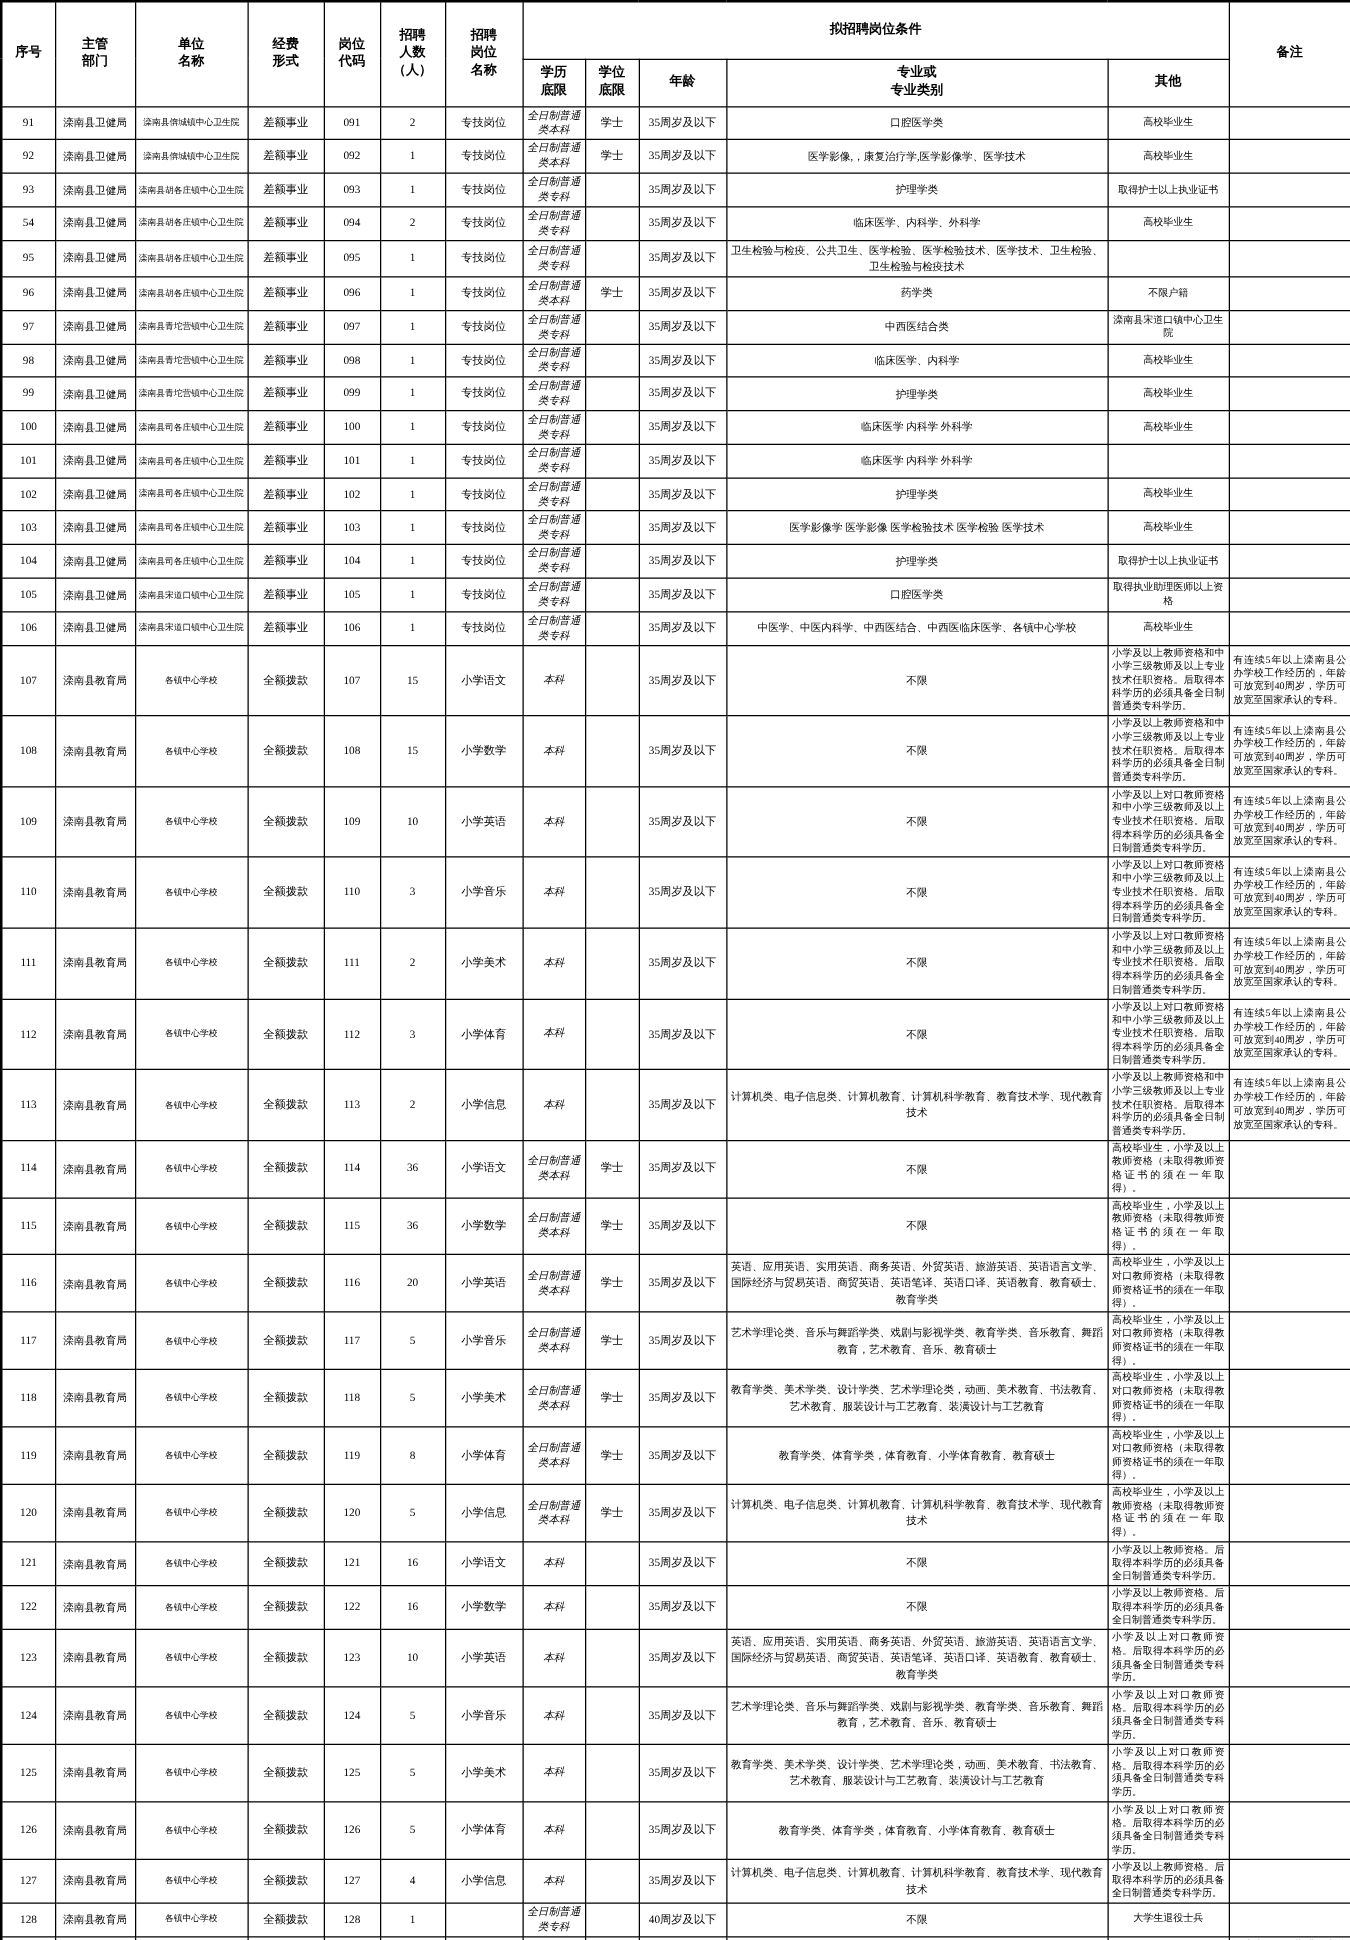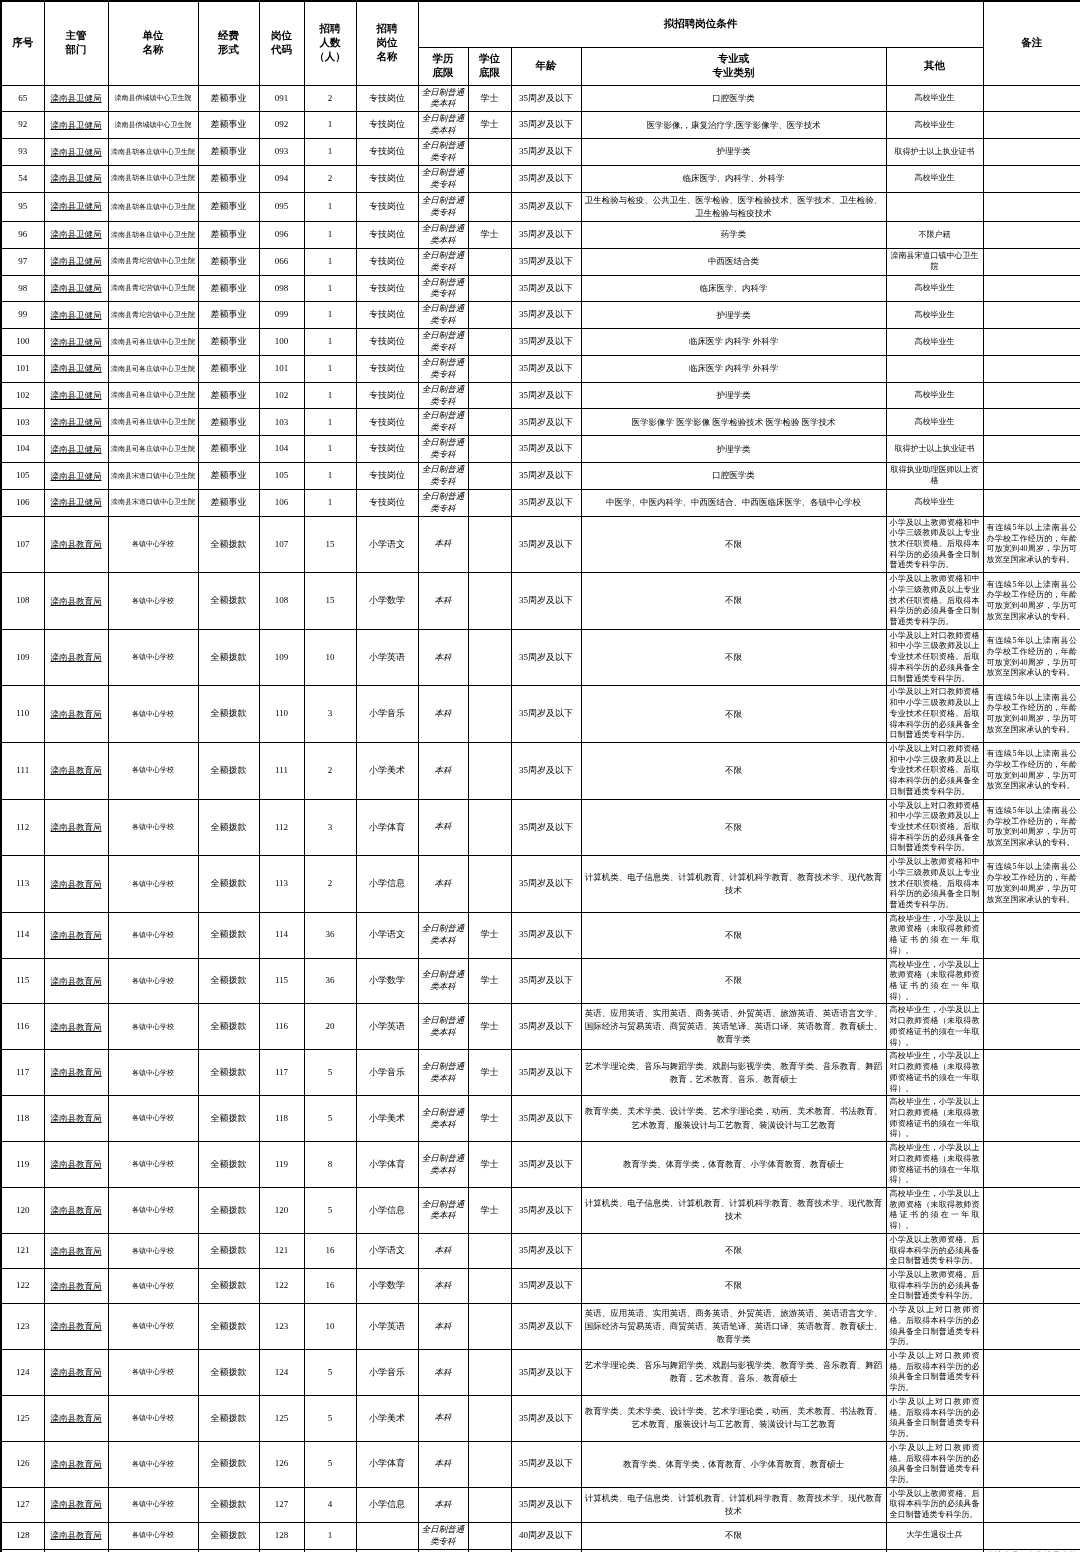--- a/index.html
+++ b/index.html
@@ -30,21 +30,21 @@
     white-space:pre-line;
   }
   thead tr.h1 { height:46px; }
   thead tr.h2 { height:38px;padding-left:48px; }
   tbody td {
     font-size:9px;
     line-height:1.5;
     height:26px;
   }
   td.c-unit { font-size:7px; padding:1px 1px;margin-left:48px; }
-  td.c-dept { font-size:8.5px;text-decoration:underline; }
+  td.c-dept { font-size:8.5px; }
   td.c-edu  { font-size:8.5px; line-height:1.4;font-style:italic; }
   td.c-major{ font-size:8.5px; line-height:1.55; }
   td.c-other, td.c-remark { font-size:8px; line-height:1.34; }
   td.just { text-align:justify; }
 </style>
 </head>
 <body>
 
 <table class="roster">
   <colgroup>
@@ -88,21 +88,21 @@
       <th>学位
 底限</th>
       <th>年龄</th>
       <th>专业或
 专业类别</th>
       <th>其他</th>
     </tr>
   </thead>
   <tbody>
       <tr>
-        <td class="c-no">65</td>
+        <td class="c-no">91</td>
         <td class="c-dept">滦南县卫健局</td>
         <td class="c-unit">滦南县倴城镇中心卫生院</td>
         <td class="c-form">差额事业</td>
         <td class="c-code">091</td>
         <td class="c-num">2</td>
         <td class="c-post">专技岗位</td>
         <td class="c-edu">全日制普通类本科</td>
         <td class="c-degree">学士</td>
         <td class="c-age">35周岁及以下</td>
         <td class="c-major">口腔医学类</td>
@@ -182,21 +182,21 @@
         <td class="c-age">35周岁及以下</td>
         <td class="c-major">药学类</td>
         <td class="c-other">不限户籍</td>
         <td class="c-remark"></td>
       </tr>
       <tr>
         <td class="c-no">97</td>
         <td class="c-dept">滦南县卫健局</td>
         <td class="c-unit">滦南县青坨营镇中心卫生院</td>
         <td class="c-form">差额事业</td>
-        <td class="c-code">066</td>
+        <td class="c-code">097</td>
         <td class="c-num">1</td>
         <td class="c-post">专技岗位</td>
         <td class="c-edu">全日制普通类专科</td>
         <td class="c-degree"></td>
         <td class="c-age">35周岁及以下</td>
         <td class="c-major">中西医结合类</td>
         <td class="c-other">滦南县宋道口镇中心卫生院</td>
         <td class="c-remark"></td>
       </tr>
       <tr>

